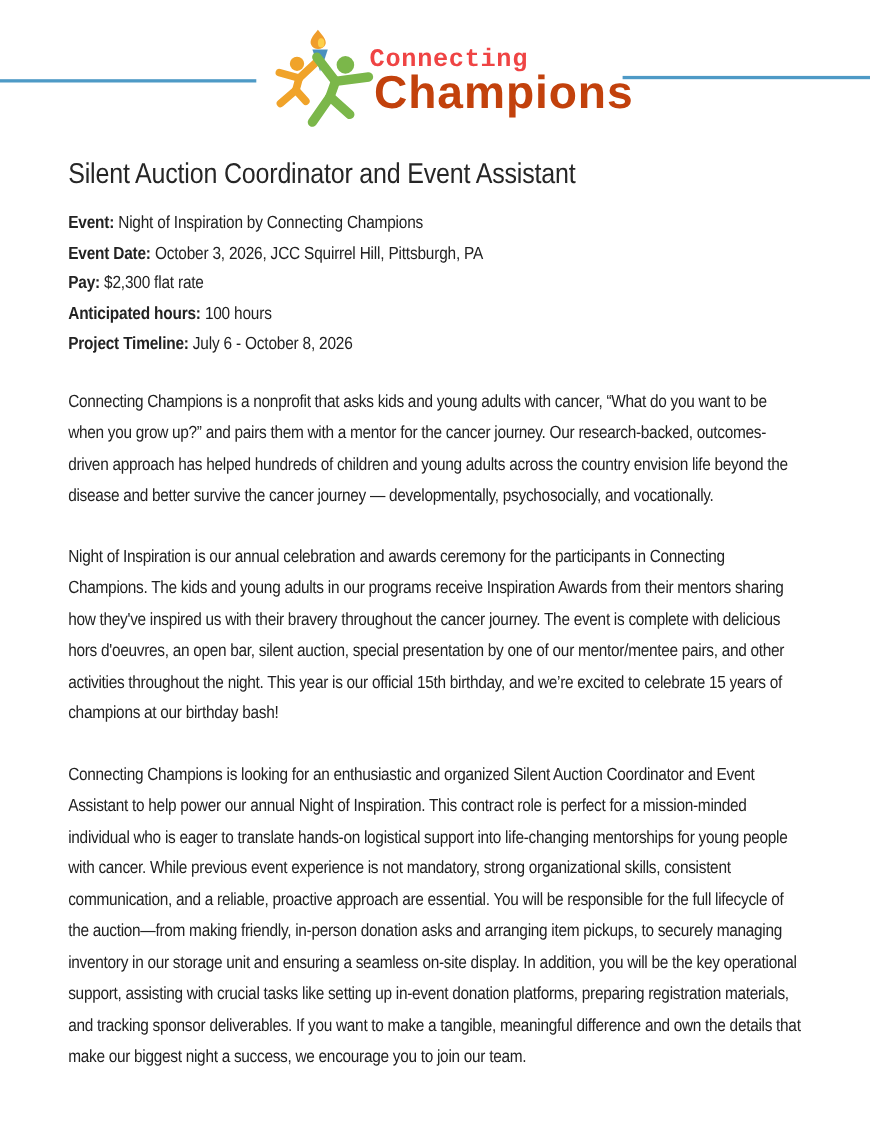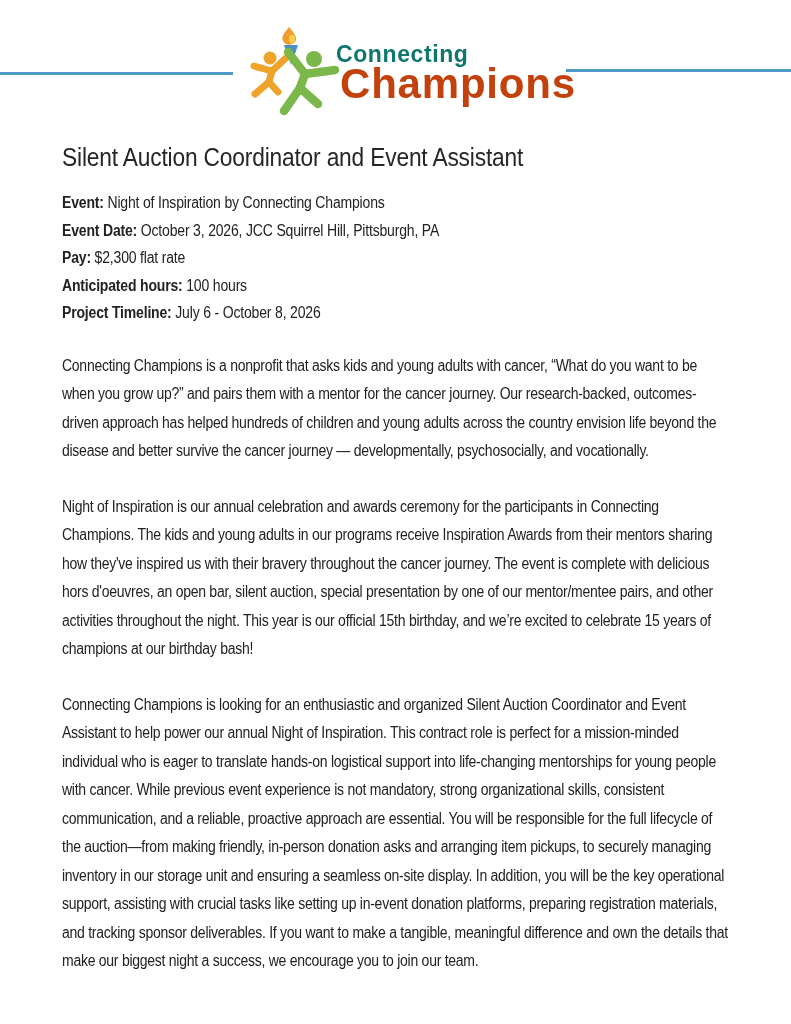--- a/index.html
+++ b/index.html
@@ -36,22 +36,23 @@
   .logo-icon { display: block; }
   .logo-text {
     margin-left: -12px;
     padding-top: 17px;
     line-height: 1;
     white-space: nowrap;
   }
   .logo-line1 {
     font-size: 23px;
     font-weight: 700;
-    color: #0f766e;
+    color: #ef4444;
     letter-spacing: 0.6px;
+    font-family: Liberation Mono, monospace;
   }
   .logo-line2 {
     font-size: 42px;
     font-weight: 700;
     color: #c2410c;
     letter-spacing: 0.8px;
     margin-left: 4px;
     margin-top: -3px;
   }
   

